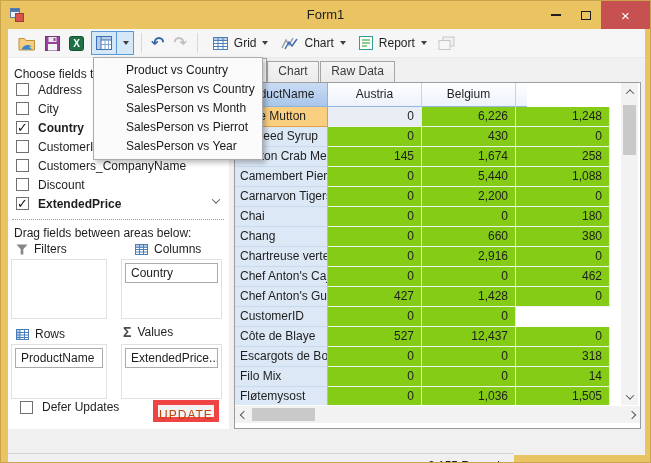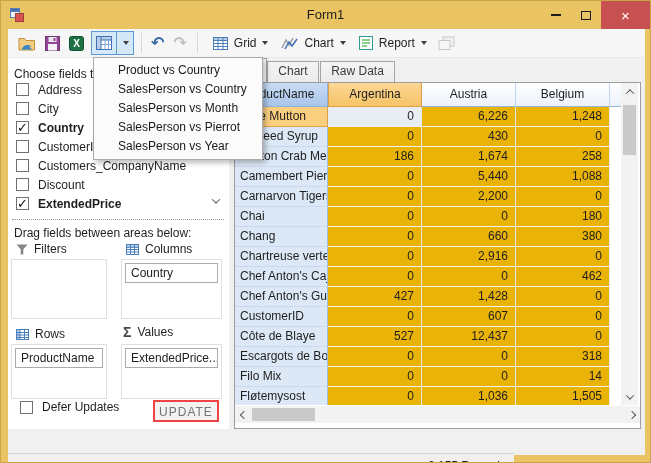--- a/index.html
+++ b/index.html
@@ -53,21 +53,21 @@
   .fl-scrollhint { position:absolute; right:10px; top:140px; }
   .dotline { position:absolute; left:4px; top:161px; width:212px; border-top:1px dotted #9a9a9a; }
   .drag-hint { position:absolute; left:6px; top:168px;text-align:center; }
   .area-label { position:absolute; display:flex; align-items:center; gap:6px;justify-content:flex-end; }
   .area-box { position:absolute; background:#fff; border:1px solid #e0e0e0; padding:3px; }
   .chip { height:20px; border:1px solid #ababab; background:#fff; line-height:18px; padding-left:5px;
           white-space:nowrap; overflow:hidden; }
   .sigma { font-size:14px; font-weight:bold; color:#4a4a4a; line-height:14px; }
   .defer-row { position:absolute; left:8px; top:342px; display:flex; align-items:center; }
   .update-btn { position:absolute; left:145px; top:342px; width:66px; height:22px; background:#f3f3f3;
-                border:2px solid #ef4444; color:#737373; text-align:center; line-height:20px; letter-spacing:1px; }
+                border:5px solid #ef4444; color:#c2410c; text-align:center; line-height:20px; letter-spacing:1px; }
 
   
   .tab { position:absolute; top:60px; height:21px; background:linear-gradient(#f5f5f5,#ebebeb);
          border:1px solid #a5a5a5; border-bottom:none; text-align:center; line-height:19px; color:#3c3c3c; }
   .tab.sel { top:57px; height:24px; background:#fff; line-height:22px; }
   .tab0 { left:237px; width:29px; }
   .tab1 { left:266px; width:52px; }
   .tab2 { left:319px; width:75px; }
 
   
@@ -78,21 +78,21 @@
   .h-name { width:93px; background:linear-gradient(#c9dcf5,#a9c6ea); border-right:1px solid #8fb2dd;
             border-bottom:1px solid #8fb2dd; text-align:left; padding-left:6px; }
   .h-val { width:94px; background:linear-gradient(#fdfeff,#edf3fb); border-right:1px solid #c3d5ec;
            border-bottom:1px solid #96b5de; }
   .h-val.selcol { background:linear-gradient(#fcd795,#f6c367); border:1px solid #dd9f42; border-top:none; }
   .h-fill { width:11px; background:linear-gradient(#fdfeff,#edf3fb); border-bottom:1px solid #96b5de; }
   .gbody { position:absolute; left:0; top:24px; width:386px; height:298px; overflow:hidden; }
   .grow { display:flex; height:20px; }
   .gname { width:93px; background:#dce8f6; border-right:1px solid #a3bedd; border-bottom:1px solid #c9d9ee;
            padding-left:5px; line-height:19px; white-space:nowrap; overflow:hidden; }
-  .gval { width:94px; text-align:right; padding-right:7px; line-height:19px; background:#eab308;
+  .gval { width:94px; text-align:right; padding-right:7px; line-height:19px; background:#84cc16;
           border-right:1px solid #e5e8eb; border-bottom:1px solid #eef0f2; }
   .gfill { width:11px; background:#fff; }
   .grow.sel .gname { background:#fbcf80; border-right-color:#dd9f42; border-bottom-color:#e0a348; }
   .grow.sel .c0 { background:#e9edf4; }
 
   
   .chev { display:inline-block; width:6px; height:6px; border-left:1.5px solid #595959; border-top:1.5px solid #595959; }
   .chev.up { transform:rotate(45deg) translate(1px,1px); }
   .chev.down { transform:rotate(225deg) translate(1px,1px); }
   .chev.left { transform:rotate(-45deg); }
@@ -105,21 +105,21 @@
   .vthumb { position:absolute; left:2px; top:22px; width:13px; height:50px; background:#c9c9c9; }
   .hthumb { position:absolute; left:17px; top:2px; width:63px; height:13px; background:#c9c9c9; }
 
   
   .statusbar { position:absolute; left:7px; top:452px; width:506px; height:26px; background:#f0f0f0;
                border-top:1px solid #d4d4d4; }
   .status-text { position:absolute; right:8px; top:5px; }
 
   
   .menu { position:absolute; left:92px; top:56px; width:170px; background:#fbfbfb;
-          border:1px solid #ababab; box-shadow:3px 3px 5px rgba(0,0,0,.25); padding:3px 0; z-index:50; }
+          border:1px solid #ababab; box-shadow:3px 3px 5px rgba(0,0,0,.25); padding:3px 8px; z-index:50; }
   .menu-item { height:19px; line-height:19px; padding-left:24px; white-space:nowrap; color:#1a1a1a; }
 </style>
 </head>
 <body>
 
 <div class="win">
 
   <div class="titlebar">
     <svg class="appicon" viewBox="0 0 14 14">
       <rect x="0.5" y="0.5" width="9" height="9" fill="#eef3fa" stroke="#5a7db0"></rect>
@@ -259,21 +259,21 @@
 
     <div class="dotline"></div>
     <div class="drag-hint">Drag fields between areas below:</div>
 
     <div class="area-label" style="left:8px; top:184px;">
       <svg width="12" height="11" viewBox="0 0 12 11">
         <path d="M0.5 0.5 h11 L7.3 5.3 V10.5 H4.7 V5.3 Z" fill="#83878b"></path>
       </svg>
       <span>Filters</span>
     </div>
-    <div class="area-label" style="left:118px; top:184px;">
+    <div class="area-label" style="left:127px; top:184px;">
       <svg width="13" height="11" viewBox="0 0 13 11">
         <rect x="0.5" y="0.5" width="12" height="10" fill="#fff" stroke="#4a7ebb"></rect>
         <rect x="0.5" y="0.5" width="12" height="2.8" fill="#b7cde9" stroke="#4a7ebb"></rect>
         <path d="M0.5 5.5 H12.5 M0.5 8 H12.5 M4.5 0.5 V10.5 M8.5 0.5 V10.5" stroke="#4a7ebb" fill="none"></path>
       </svg>
       <span>Columns</span>
     </div>
     <div class="area-box" style="left:3px; top:201px; width:96px; height:60px;"></div>
     <div class="area-box" style="left:113px; top:201px; width:101px; height:60px;">
       <div class="chip">Country</div>
@@ -305,21 +305,20 @@
     <div class="update-btn">UPDATE</div>
   </div>
 
   <div class="tab tab0 sel"></div>
   <div class="tab tab1">Chart</div>
   <div class="tab tab2">Raw Data</div>
 
   <div class="gridwrap">
     <div class="ghead">
       <div class="hcell h-name">ProductName</div>
-      <div class="hcell h-val selcol">Argentina</div>
       <div class="hcell h-val">Austria</div>
       <div class="hcell h-val">Belgium</div>
       <div class="hcell h-fill"></div>
     </div>
 
     <div class="gbody">
 
         <div class="grow sel">
           <div class="gname">Alice Mutton</div>
           <div class="gval c0">0</div>
@@ -331,21 +330,21 @@
         <div class="grow">
           <div class="gname">Aniseed Syrup</div>
           <div class="gval c0">0</div>
           <div class="gval">430</div>
           <div class="gval">0</div>
           <div class="gfill"></div>
         </div>
 
         <div class="grow">
           <div class="gname">Boston Crab Meat</div>
-          <div class="gval c0">186</div>
+          <div class="gval c0">145</div>
           <div class="gval">1,674</div>
           <div class="gval">258</div>
           <div class="gfill"></div>
         </div>
 
         <div class="grow">
           <div class="gname">Camembert Pierrot</div>
           <div class="gval c0">0</div>
           <div class="gval">5,440</div>
           <div class="gval">1,088</div>
@@ -396,21 +395,20 @@
           <div class="gname">Chef Anton's Gumbo Mix</div>
           <div class="gval c0">427</div>
           <div class="gval">1,428</div>
           <div class="gval">0</div>
           <div class="gfill"></div>
         </div>
 
         <div class="grow">
           <div class="gname">CustomerID</div>
           <div class="gval c0">0</div>
-          <div class="gval">607</div>
           <div class="gval">0</div>
           <div class="gfill"></div>
         </div>
 
         <div class="grow">
           <div class="gname">Côte de Blaye</div>
           <div class="gval c0">527</div>
           <div class="gval">12,437</div>
           <div class="gval">0</div>
           <div class="gfill"></div>

